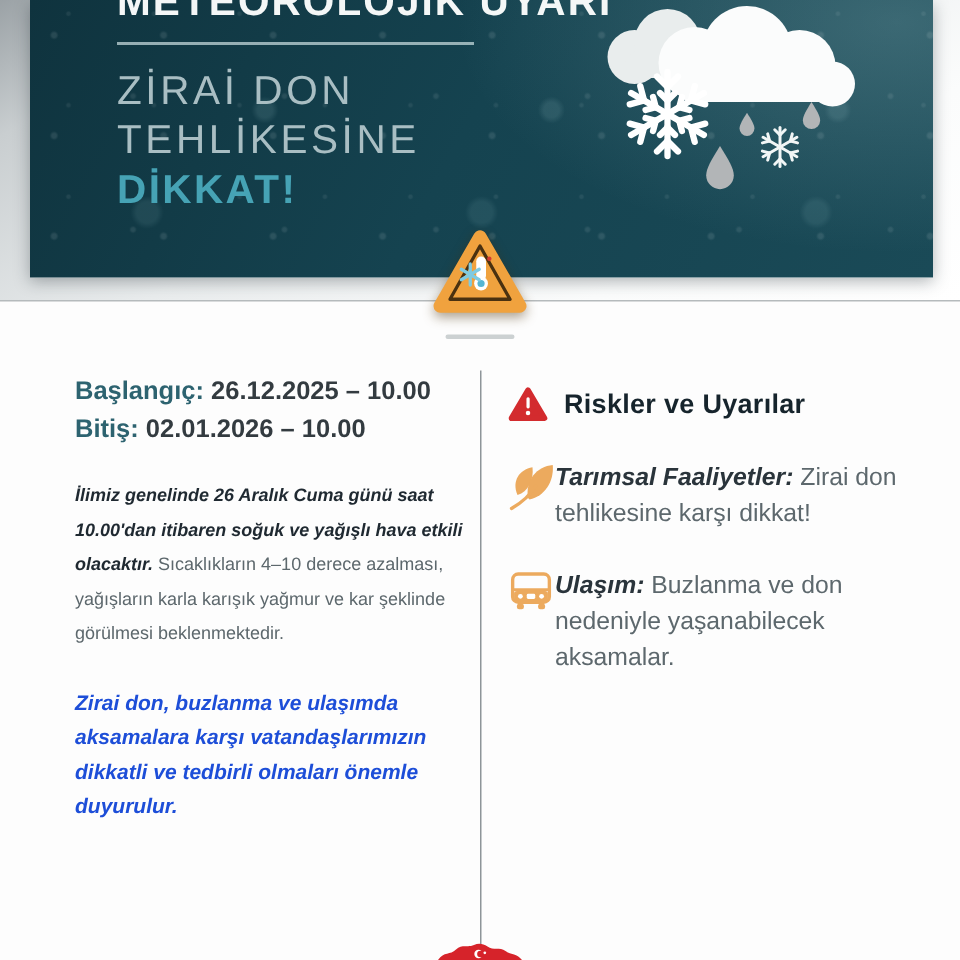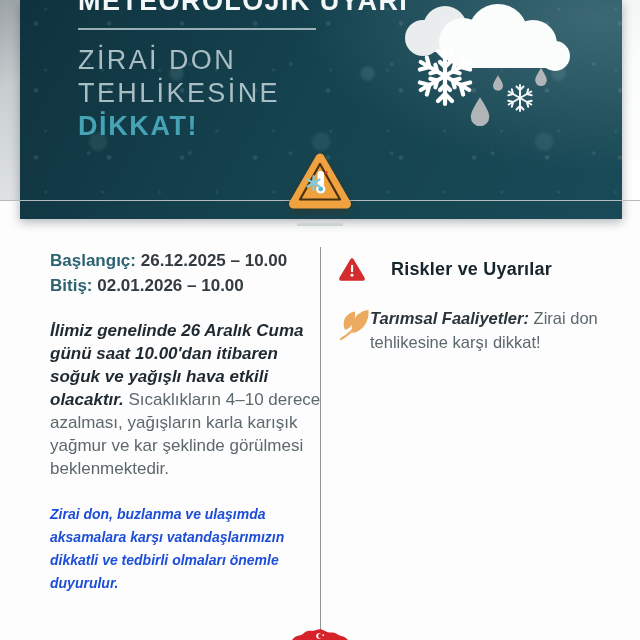--- a/index.html
+++ b/index.html
@@ -4,21 +4,21 @@
 <style>
   html,body{margin:0;padding:0;}
   body{width:640px;height:640px;overflow:hidden;background:#ffffff;
        font-family:"Liberation Sans",sans-serif;}
   .page{position:relative;width:640px;height:640px;overflow:hidden;background:#fdfdfd;}
 
   .top-bg{position:absolute;left:0;top:0;width:640px;height:200px;
     background:linear-gradient(150deg,#9ba2a6 0%,#c9ced0 16%,#e9eced 45%,#fbfcfc 75%,#ffffff 100%);}
   .section-line{position:absolute;left:0;top:200px;width:640px;height:1px;background:#b5babc;}
 
-  .hero{position:absolute;left:20px;top:0;width:602px;height:219px;overflow:hidden;
+  .hero{position:absolute;left:20px;top:0;width:602px;height:185px;overflow:hidden;
     background:
       radial-gradient(circle at 22% 35%, rgba(255,255,255,.10) 0 1.5px, transparent 3px),
       radial-gradient(circle at 68% 72%, rgba(255,255,255,.09) 0 1.2px, transparent 2.5px),
       radial-gradient(circle at 45% 15%, rgba(255,255,255,.07) 0 1px, transparent 2px),
       radial-gradient(circle at 82% 45%, rgba(160,200,205,.14) 0 5px, transparent 9px),
       radial-gradient(circle at 35% 80%, rgba(140,185,190,.12) 0 7px, transparent 11px),
       radial-gradient(420px 220px at 96% 8%, rgba(150,190,196,.28), transparent 70%),
       linear-gradient(118deg,#0f333e 0%,#154350 48%,#1a4a57 100%);
     background-size:73px 67px,101px 89px,57px 61px,191px 163px,223px 177px,100% 100%,100% 100%;
     box-shadow:0 3px 10px rgba(30,40,45,.35);}
@@ -34,28 +34,28 @@
   .tri-badge{position:absolute;left:286px;top:151px;filter:drop-shadow(0 3px 4px rgba(70,45,5,.45));}
   .tri-underline{position:absolute;left:297px;top:223px;width:46px;height:3px;
     background:#ccd1d2;border-radius:2px;}
 
   .v-divider{position:absolute;left:320px;top:247px;width:1px;height:384px;background:#8e9599;}
 
   .left-col{position:absolute;left:50px;top:248px;width:272px;}
   .schedule{font-size:17px;line-height:25px;color:#2e363b;}
   .schedule .lbl{font-weight:700;color:#2d6370;}
   .schedule .val{font-weight:600;color:#333b40;}
-  .para1{margin:21px 0 0 0;font-size:17px;line-height:23px;}
+  .para1{margin:21px 0 0 0;font-size:12px;line-height:23px;}
   .para1 .emph{font-style:italic;font-weight:700;color:#1f2931;}
   .para1 .rest{color:#5d686d;}
   .para2{margin:23px 0 0 0;font-size:14px;line-height:23px;
     font-style:italic;font-weight:700;color:#1d4ed8;}
 
   .right-col{position:absolute;left:338px;top:256px;width:276px;}
-  .risks-header{display:flex;align-items:center;gap:25px;margin-bottom:24px;}
+  .risks-header{display:flex;align-items:center;gap:10px;margin-bottom:24px;}
   .risks-header .hdr{font-size:18px;font-weight:800;color:#16242c;letter-spacing:.2px;}
   .risk-item{display:flex;align-items:flex-start;margin-bottom:24px;}
   .risk-item .ricon{flex:0 0 32px;margin-top:1px;}
   .risk-item .rtext{font-size:16.5px;line-height:24px;color:#5d686d;}
   .risk-item .rlabel{font-style:italic;font-weight:700;color:#2a343b;}
 
   .emblem{position:absolute;left:292px;top:628px;}
 </style>
 </head>
 <body>
@@ -179,20 +179,36 @@
         <path d="M7 23 C3 14 8 6 17 4.5 C18 13 14 21 7 23 Z" fill="#ecaa5e"></path>
         <path d="M14 25 C12 13 20 4 30.5 3 C31.5 14 25 24 15 26 Z" fill="#ecaa5e"></path>
         <path d="M3 32 C10 28 15 24 19 17" stroke="#ecaa5e" stroke-width="2.2" fill="none" stroke-linecap="round"></path>
       </svg>
       <div class="rtext">
         <span class="rlabel">Tarımsal Faaliyetler:</span>
         <span>Zirai don tehlikesine karşı dikkat!</span>
       </div>
     </div>
 
+    <div class="risk-item">
+      <svg class="ricon" width="32" height="30" viewBox="0 0 34 30">
+        <rect x="4" y="3" width="26" height="20" rx="4" fill="none" stroke="#ecaa5e" stroke-width="2.4"></rect>
+        <line x1="4" y1="14" x2="30" y2="14" stroke="#ecaa5e" stroke-width="2"></line>
+        <rect x="5" y="15" width="24" height="7.5" rx="2" fill="#ecaa5e"></rect>
+        <circle cx="9.5" cy="18.8" r="1.7" fill="#ffffff"></circle>
+        <circle cx="24.5" cy="18.8" r="1.7" fill="#ffffff"></circle>
+        <rect x="14" y="17" width="6" height="3.6" rx="1" fill="#ffffff"></rect>
+        <rect x="7" y="24" width="5" height="4" rx="1.6" fill="#ecaa5e"></rect>
+        <rect x="22" y="24" width="5" height="4" rx="1.6" fill="#ecaa5e"></rect>
+      </svg>
+      <div class="rtext">
+        <span class="rlabel">Ulaşım:</span>
+        <span>Buzlanma ve don nedeniyle yaşanabilecek aksamalar.</span>
+      </div>
+    </div>
 
   </div>
 
   <svg class="emblem" width="56" height="12" viewBox="0 0 56 12">
     <path d="M0,12 C4,6 8,9 12,5 C16,1 20,4 24,2 C27,0.5 30,1 33,3 C37,6 41,3 45,6 C49,9 52,7 56,12 Z" fill="#d6232a"></path>
     <circle cx="27" cy="8" r="2.8" fill="#ffffff"></circle>
     <circle cx="28.3" cy="8" r="2.2" fill="#d6232a"></circle>
     <circle cx="31.2" cy="7.2" r="0.9" fill="#ffffff"></circle>
   </svg>
 

